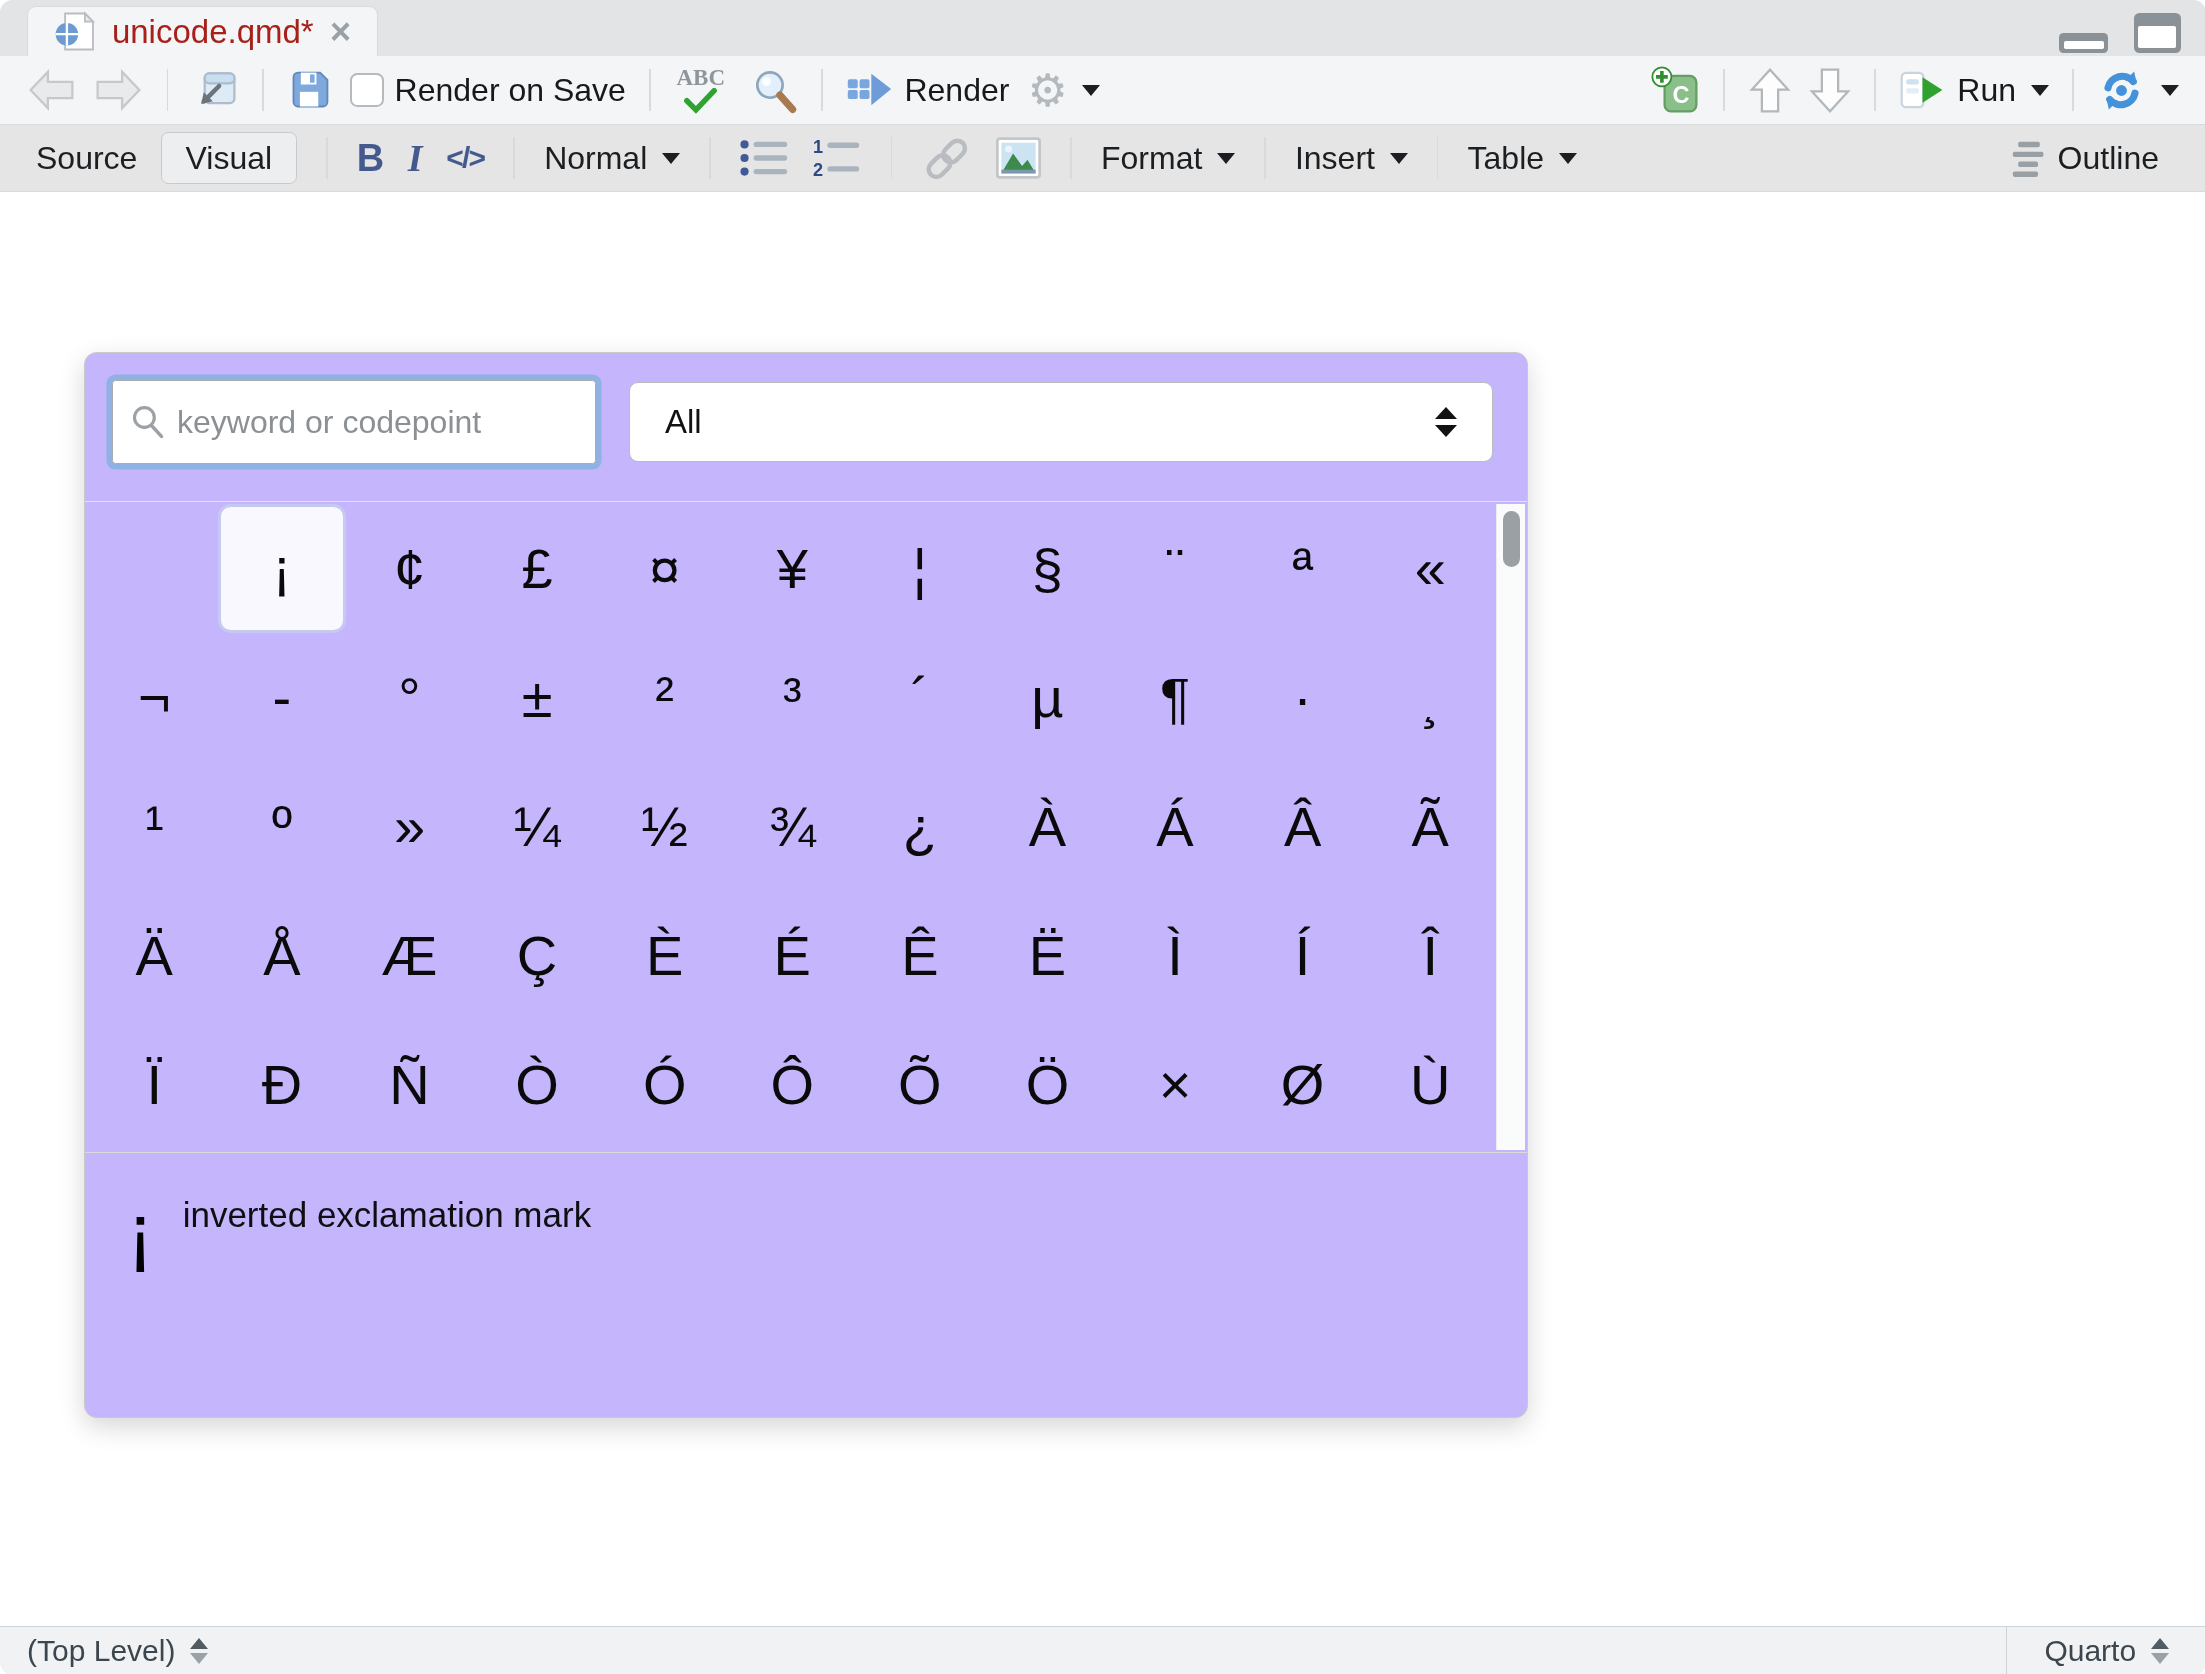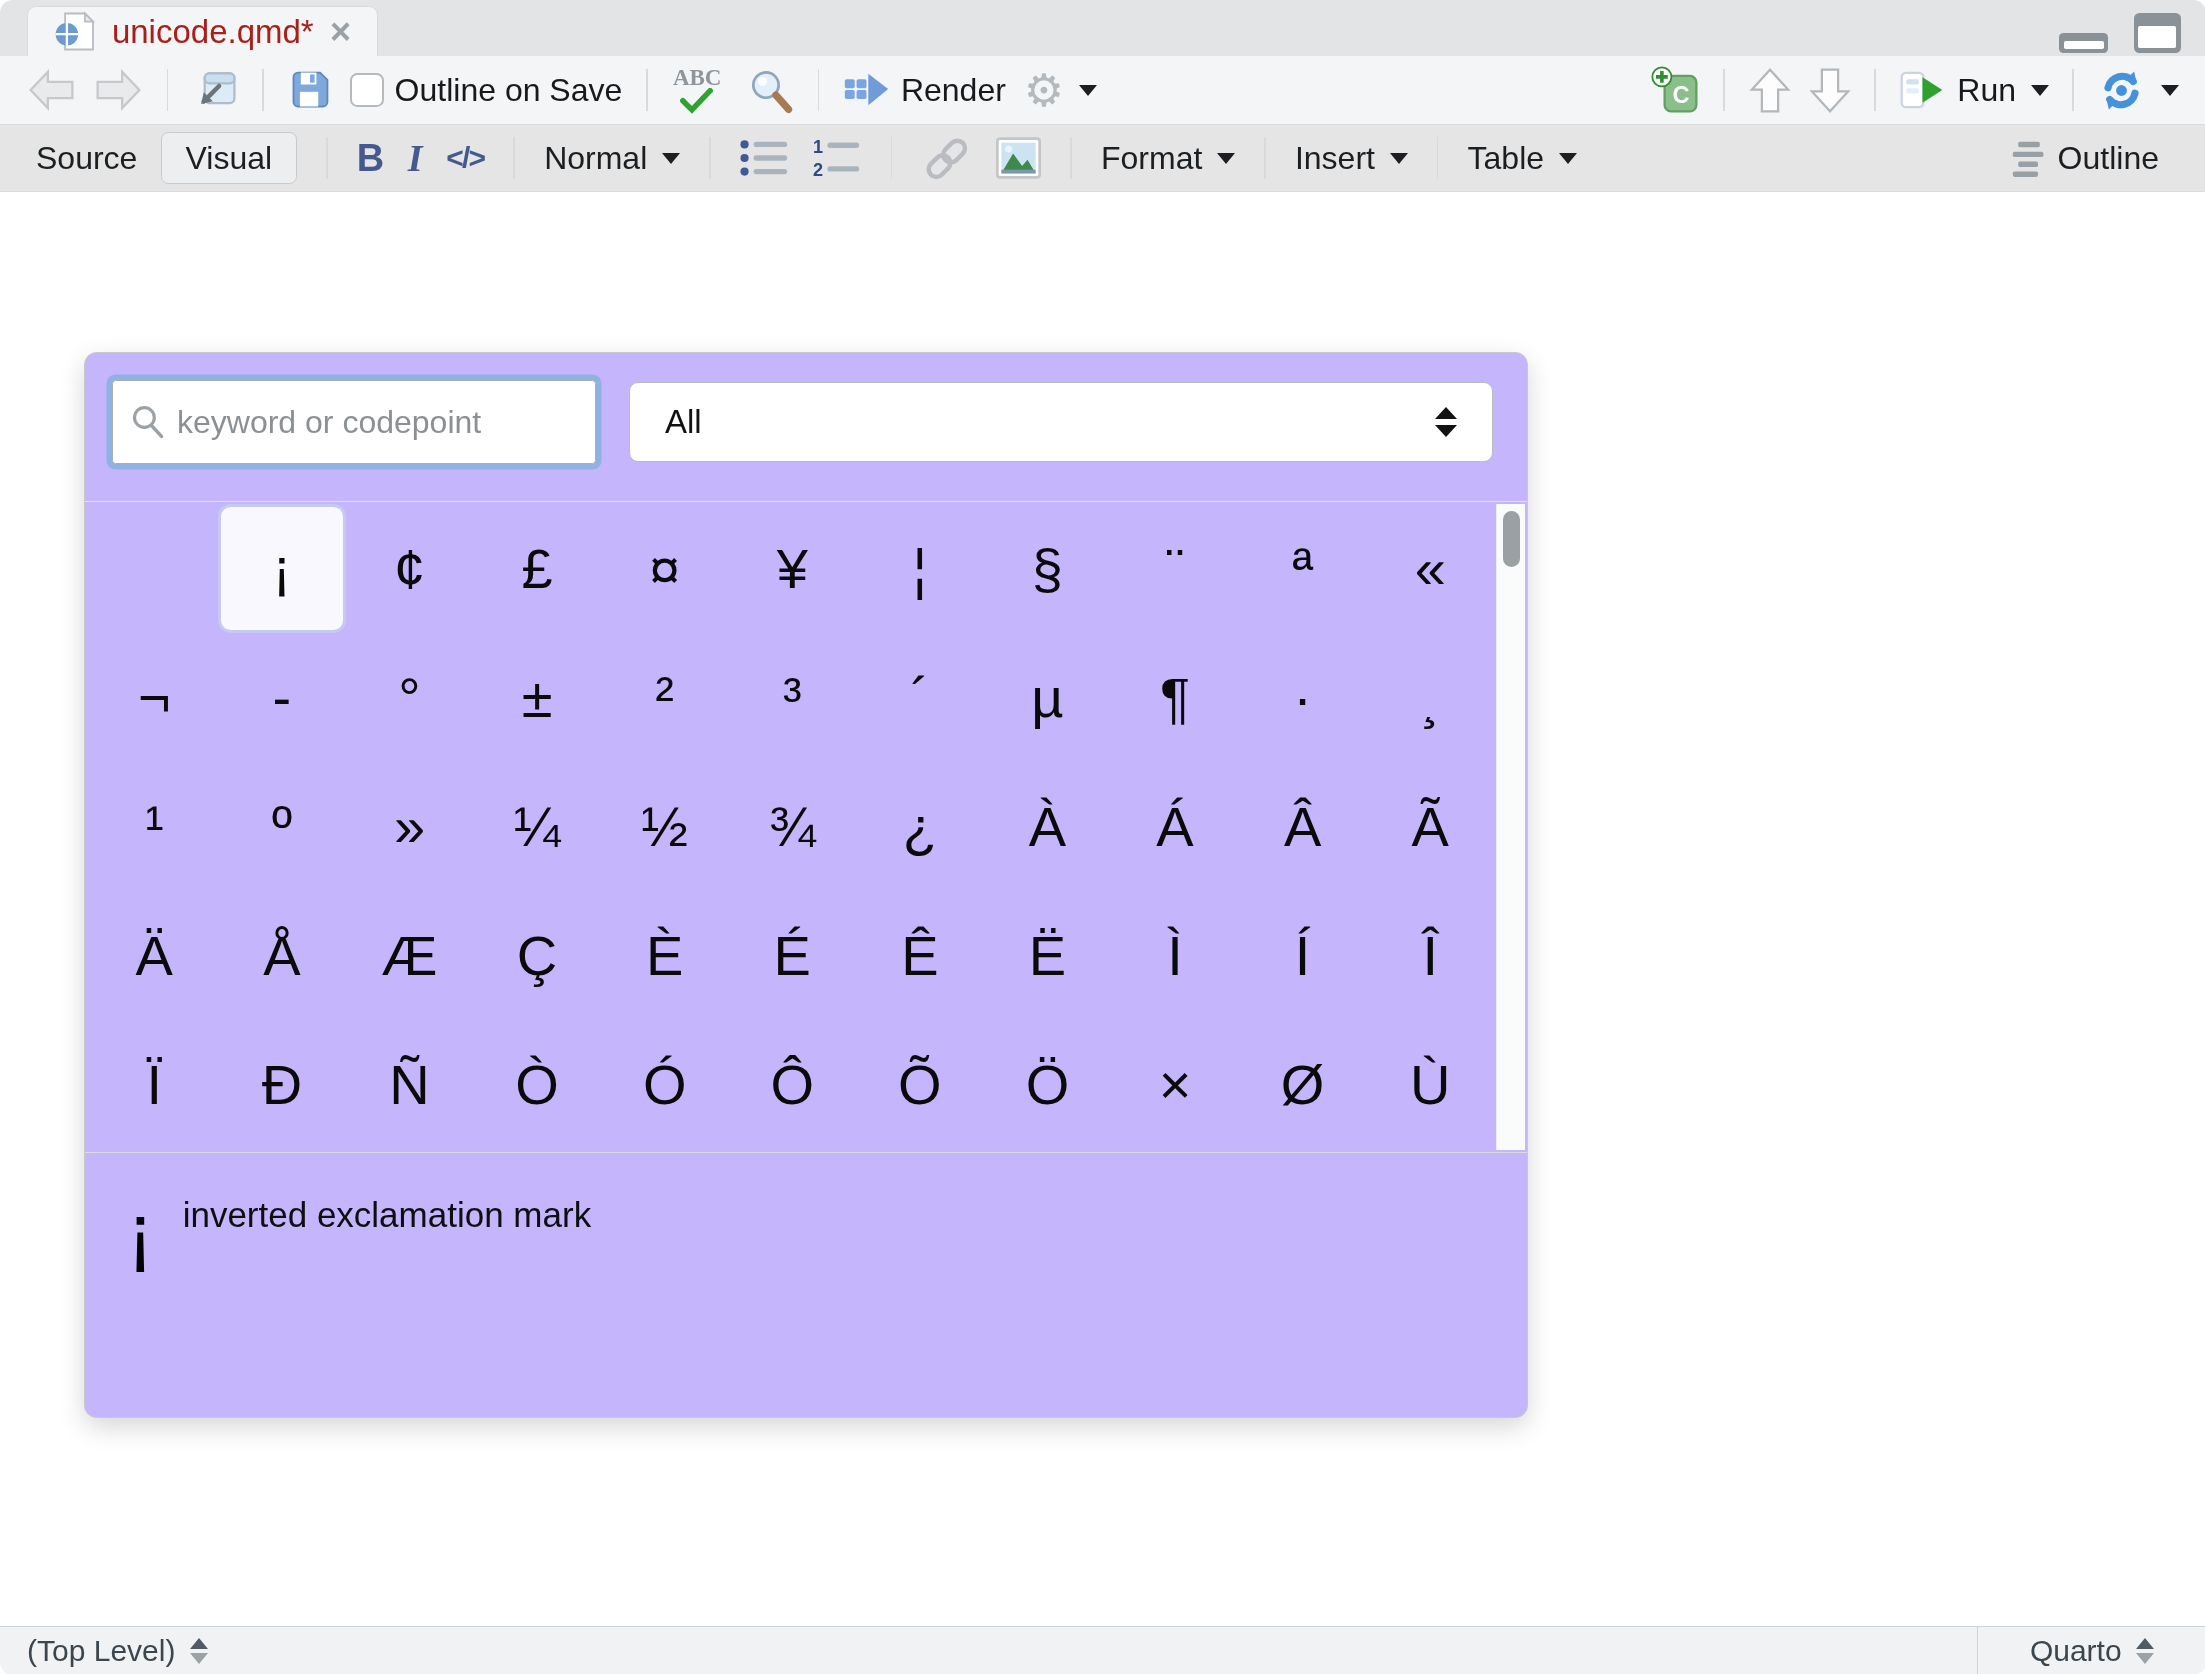--- a/index.html
+++ b/index.html
@@ -84,21 +84,21 @@
   .preview-char { font-size: 80px; line-height: 73px; color: #000; }
   .preview-texts { display: flex; flex-direction: column; gap: 14.5px; }
   .preview-name { font-size: 35px; color: #0d0f11; }
   .preview-code { font-size: 33px; font-family: "DejaVu Sans Mono", monospace; color: var(--codepoint-text, #4a5a8f); }
 
   
   .statusbar { position: absolute; left: 0; bottom: 0; width: 100%; height: 49px; background: #f0f2f4;
                border-top: 1.8px solid #d0d3d5; display: flex; align-items: center; padding: 0 27px;
                font-size: 30px; color: #3c464e; }
   .status-left { display: flex; align-items: center; gap: 14.5px; }
-  .status-right { position: absolute; right: 0; top: 0; bottom: 0; width: 229px; border-left: 1.8px solid #d0d3d5;
+  .status-right { position: absolute; right: 0; top: 0; bottom: 0; width: 200px; border-left: 1.8px solid #d0d3d5;
                   display: flex; align-items: center; justify-content: center; gap: 14.5px; }
   .updown { display: flex; flex-direction: column; gap: 4.5px; }
   .updown .u { width:0;height:0;border-left:9px solid transparent;border-right:9px solid transparent;border-bottom:11px solid #525b63; }
   .updown .d { width:0;height:0;border-left:9px solid transparent;border-right:9px solid transparent;border-top:11px solid #9aa2a8; }
 </style>
 </head>
 <body>
 
 <div class="window">
 
@@ -145,21 +145,21 @@
     <span class="tbtn">
       <svg width="44" height="44" viewBox="0 0 48 48">
         <path d="M6 10 a5 5 0 0 1 5-5 h24 l8 8 v24 a5 5 0 0 1 -5 5 h-27 a5 5 0 0 1 -5-5 z" fill="#7fa9dc" stroke="#5f88bd" stroke-width="2"></path>
         <rect x="14" y="5" width="17" height="13" fill="#ffffff"></rect>
         <rect x="24" y="7" width="5" height="9" fill="#7fa9dc"></rect>
         <rect x="13" y="26" width="20" height="16" fill="#ffffff"></rect>
       </svg>
     </span>
     <span class="tbtn">
       <span class="checkbox"></span>
-      <span class="tb-label">Outline on Save</span>
+      <span class="tb-label">Render on Save</span>
     </span>
     <span class="sep"></span>
     <span class="tbtn">
       <span class="spell">
         <span class="abc">ABC</span>
         <svg class="tick" width="33" height="25.5" viewBox="0 0 36 28">
           <path d="M3 14 L13 24 L33 3" stroke="#2fa32f" stroke-width="6" fill="none" stroke-linecap="round"></path>
         </svg>
       </span>
     </span>

